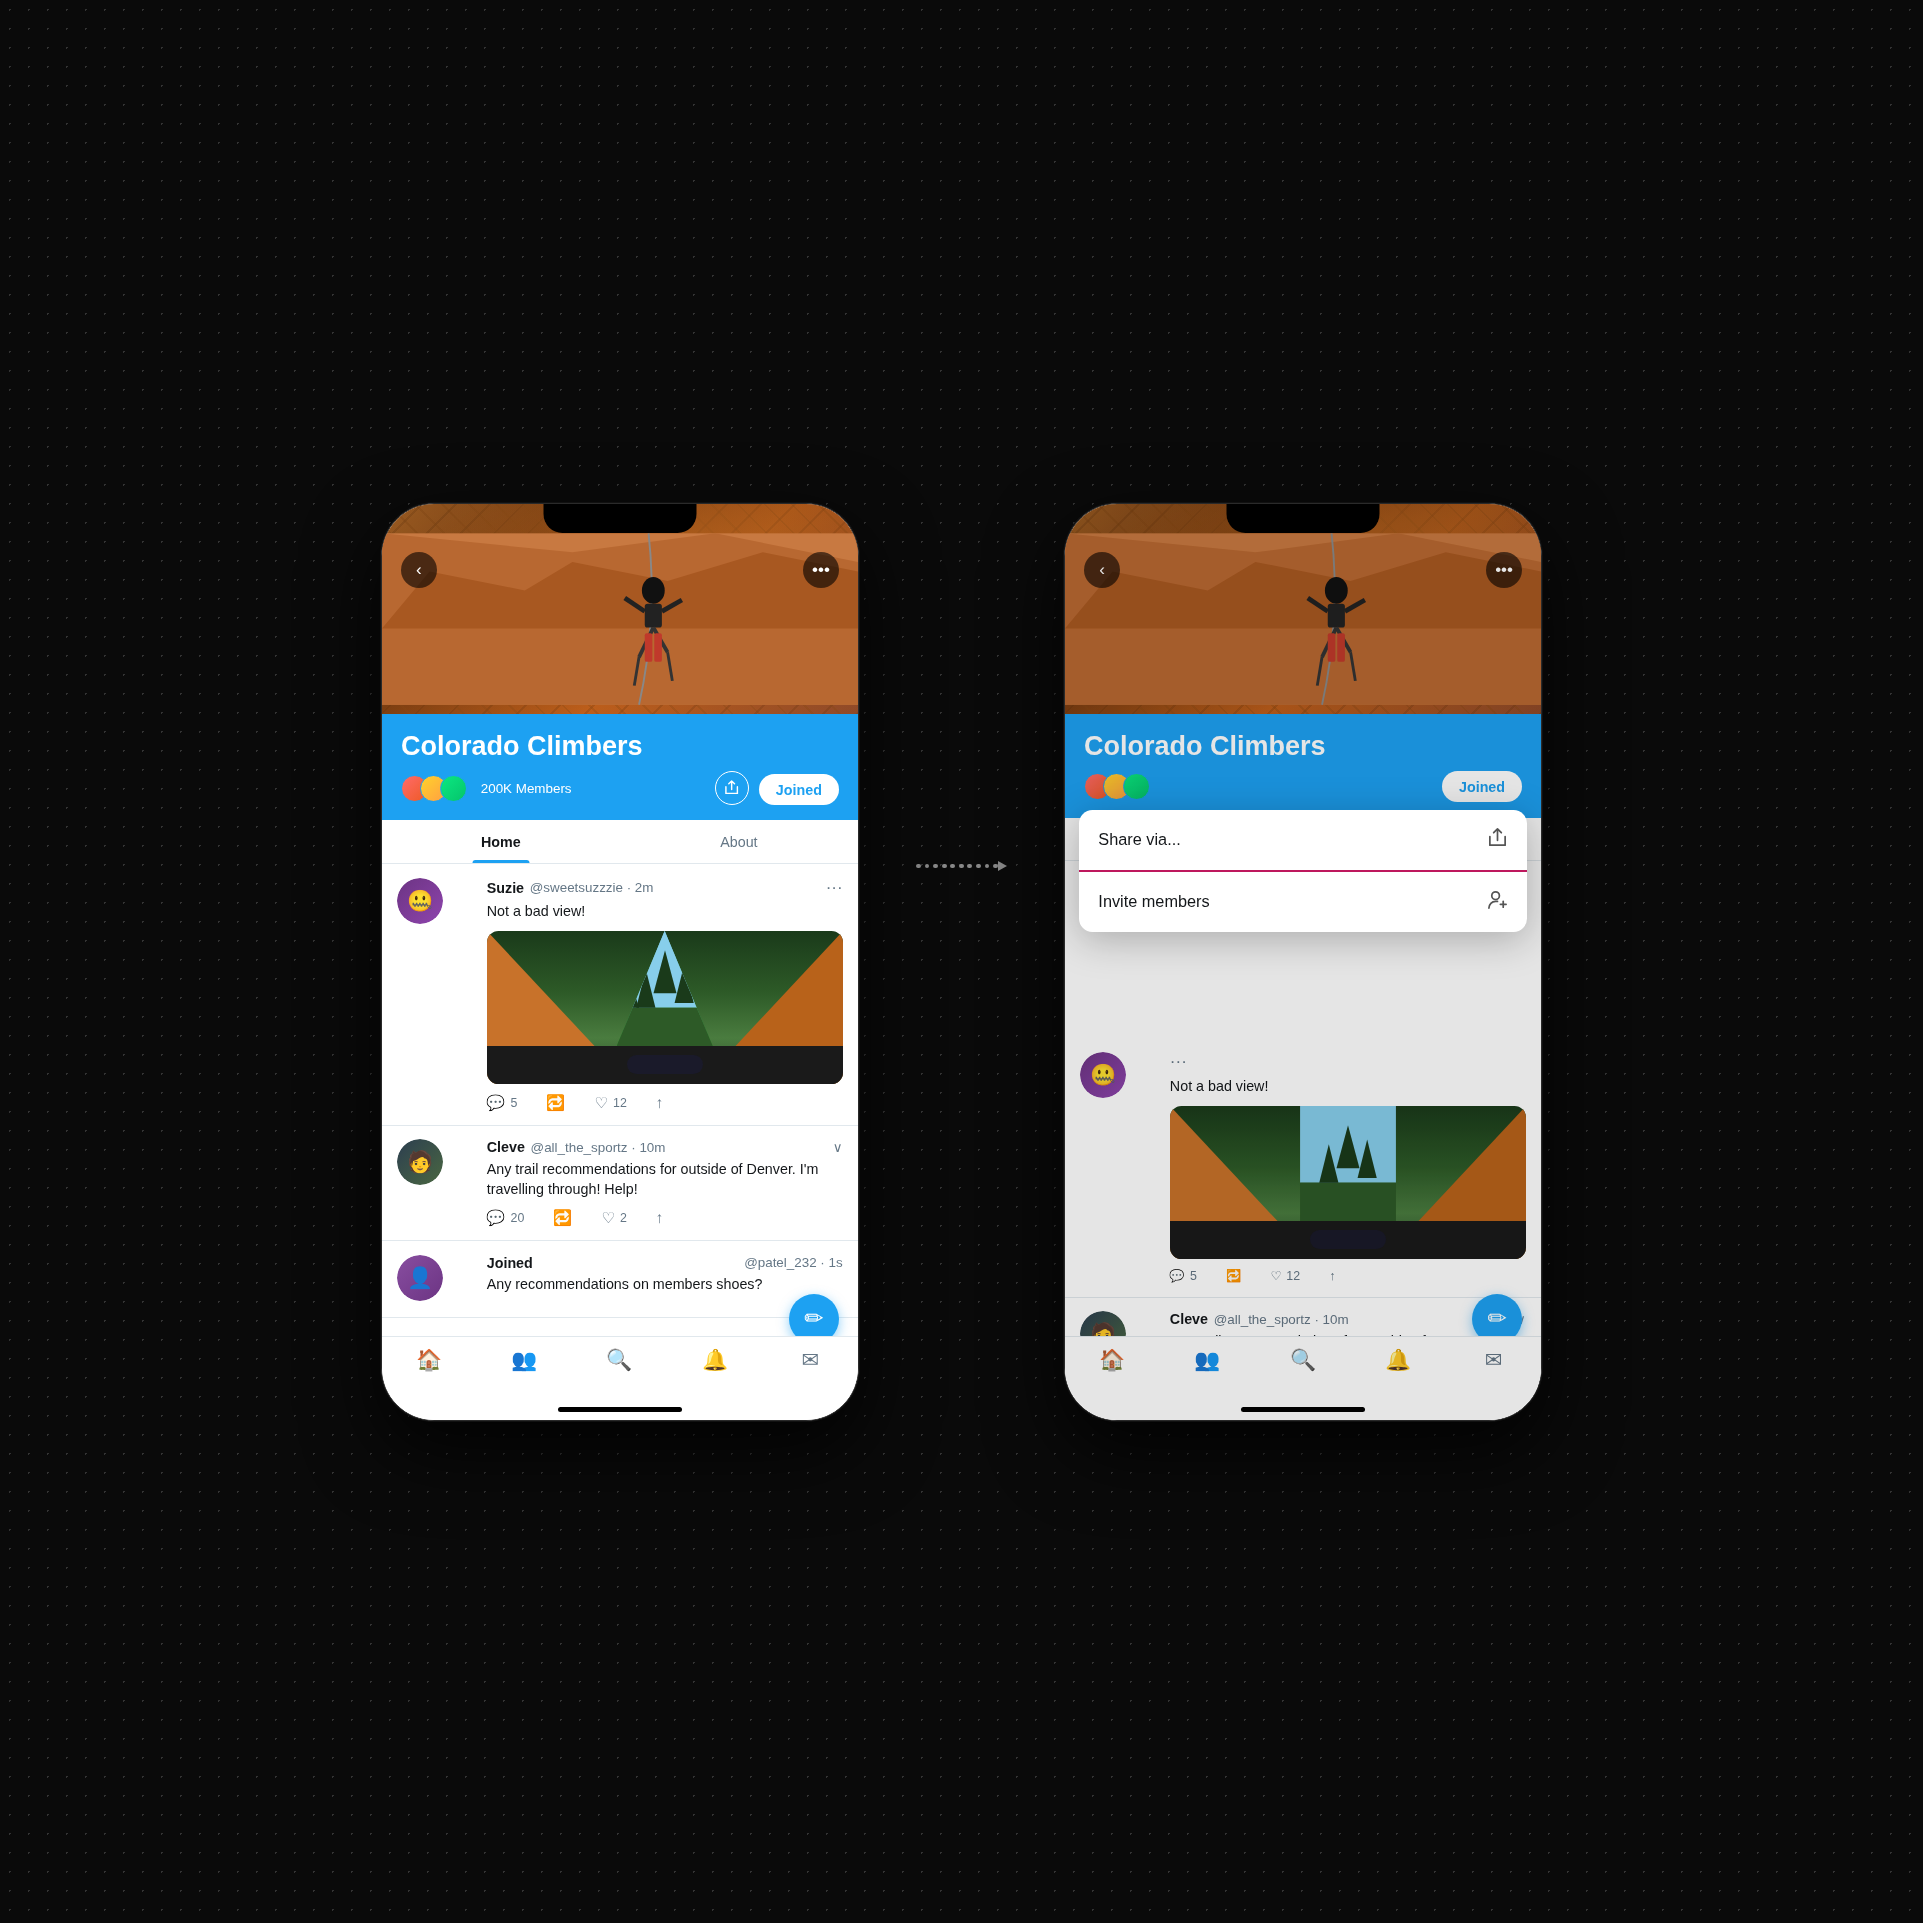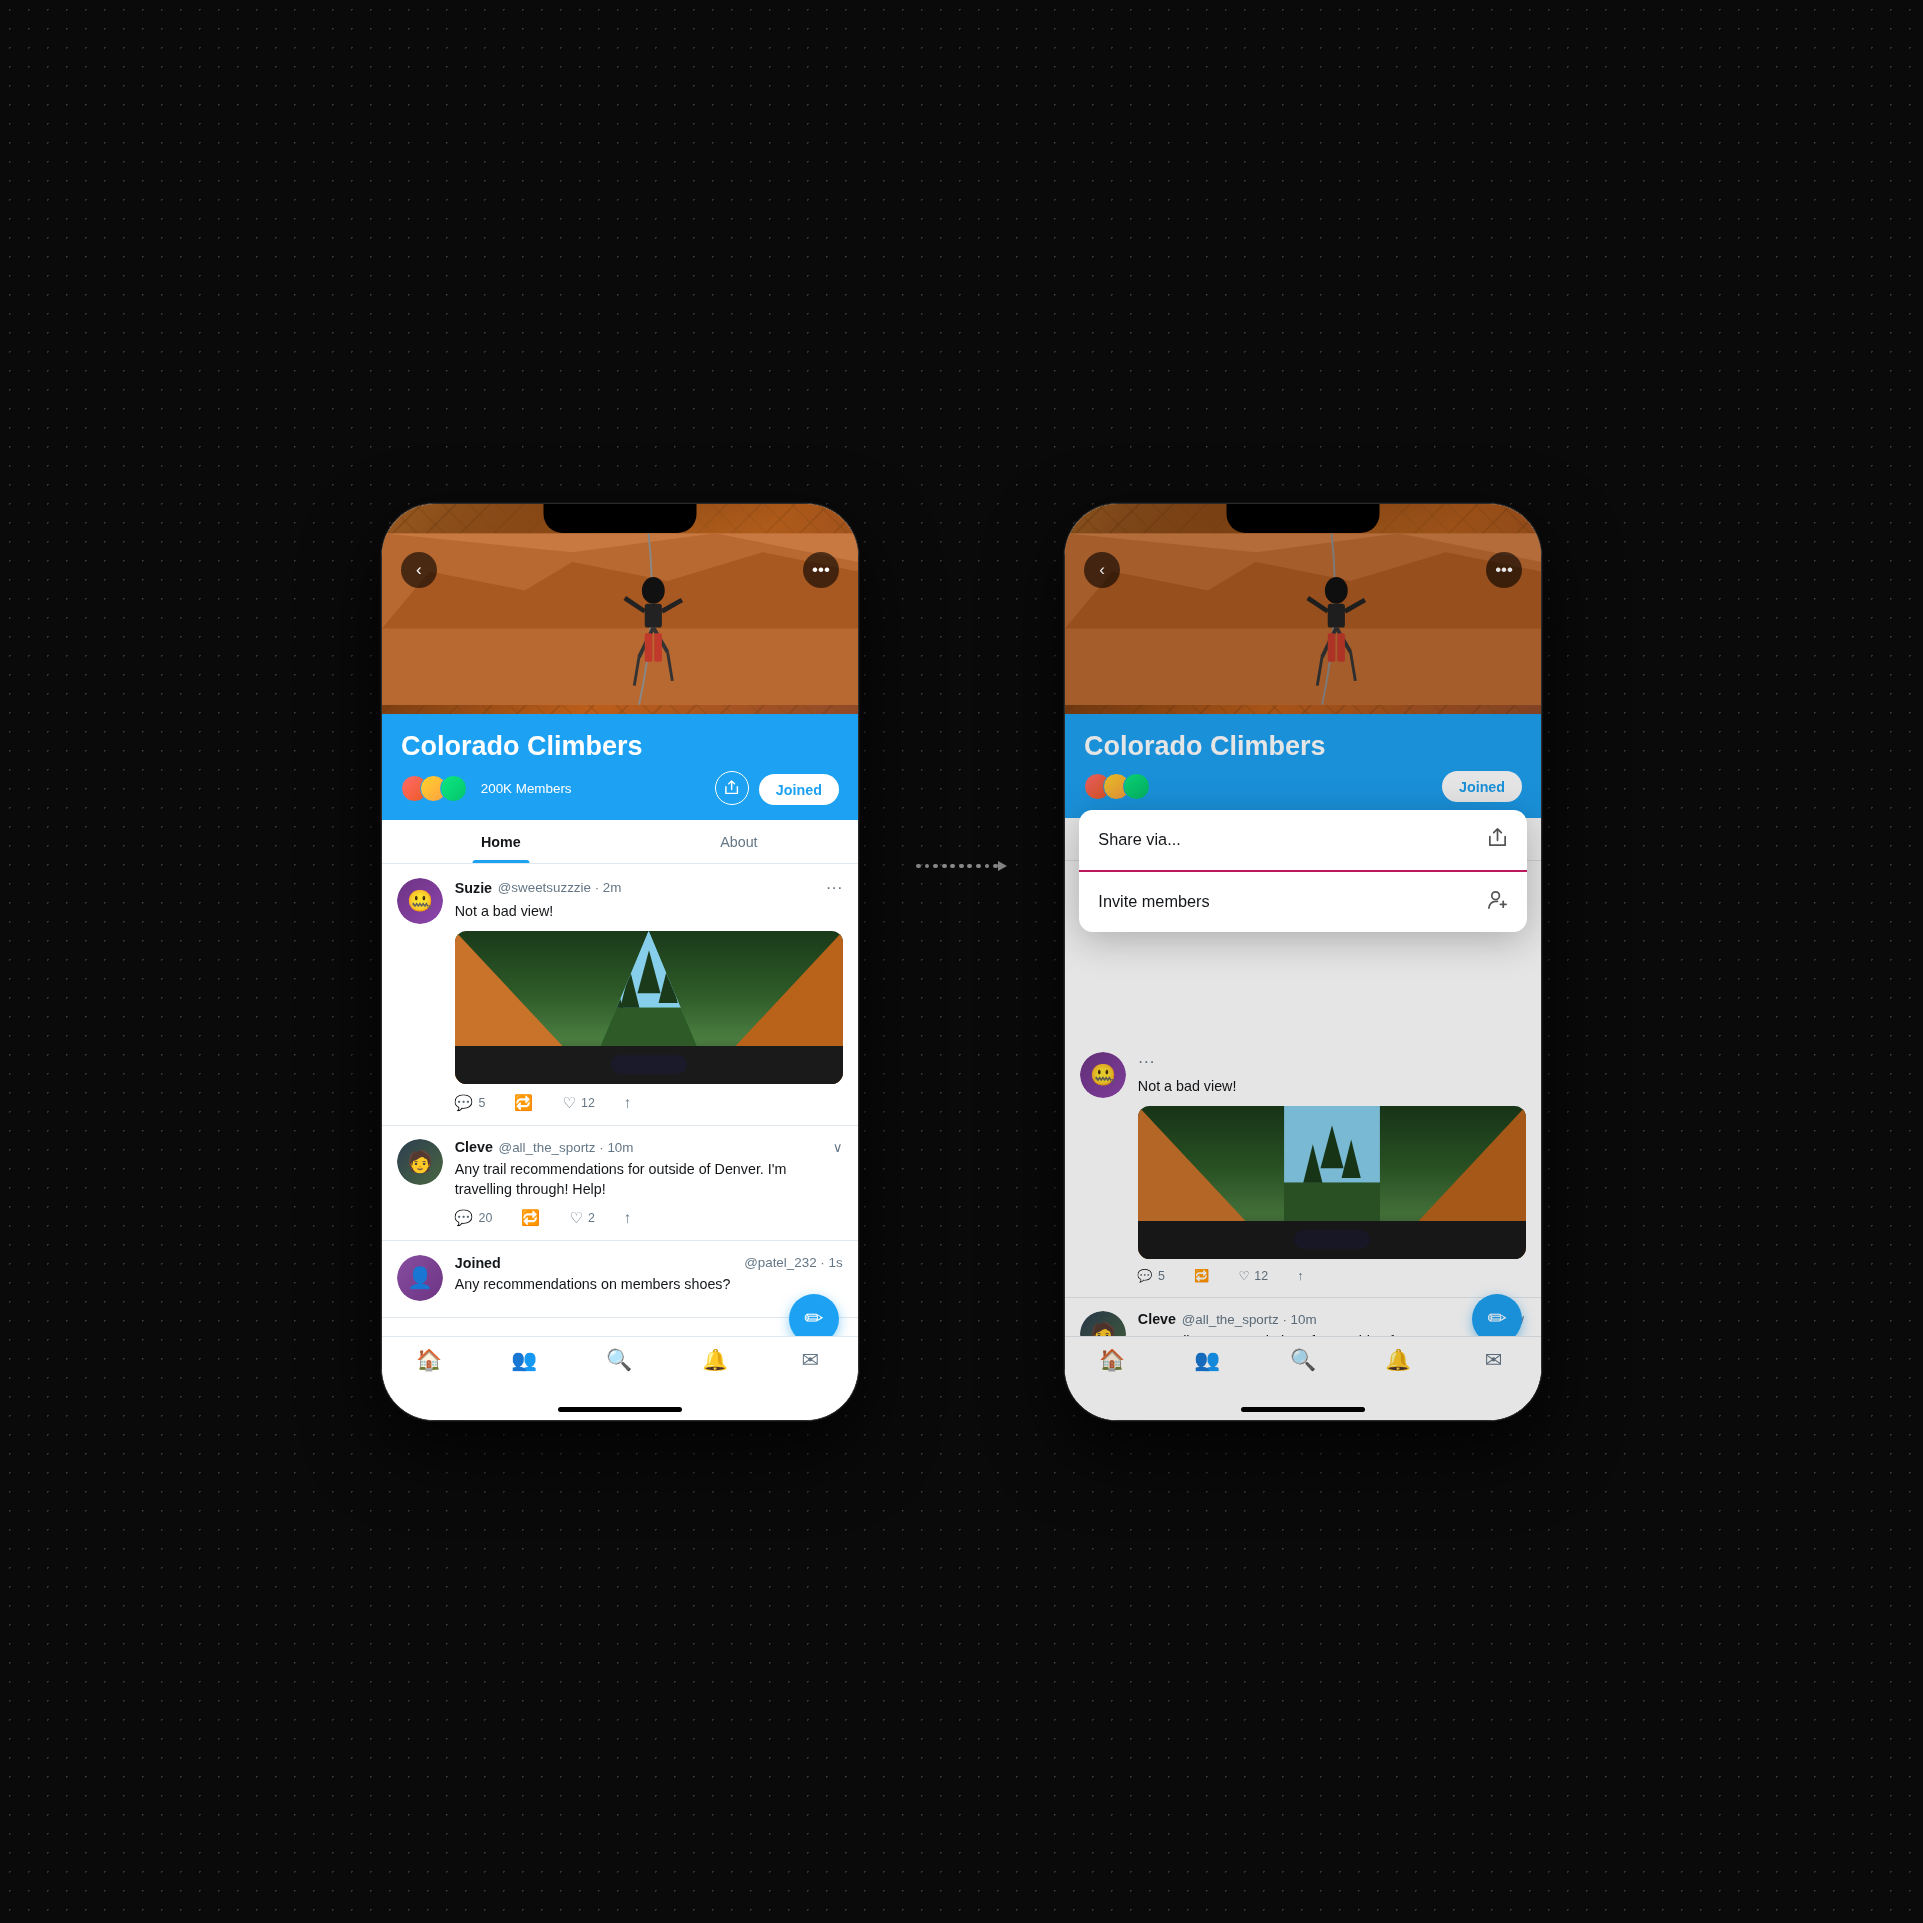--- a/index.html
+++ b/index.html
@@ -254,21 +254,21 @@
     }
 
     .tweet-avatar {
       width: 46px;
       height: 46px;
       border-radius: 50%;
       flex-shrink: 0;
       overflow: hidden;
     }
 
-    .tweet-body { flex: 1; }
+    .tweet-body { flex: 1; margin-left: 32px; }
 
     .tweet-header {
       display: flex;
       align-items: center;
       justify-content: space-between;
       margin-bottom: 3.8px;
     }
 
     .tweet-user {
       display: flex;

